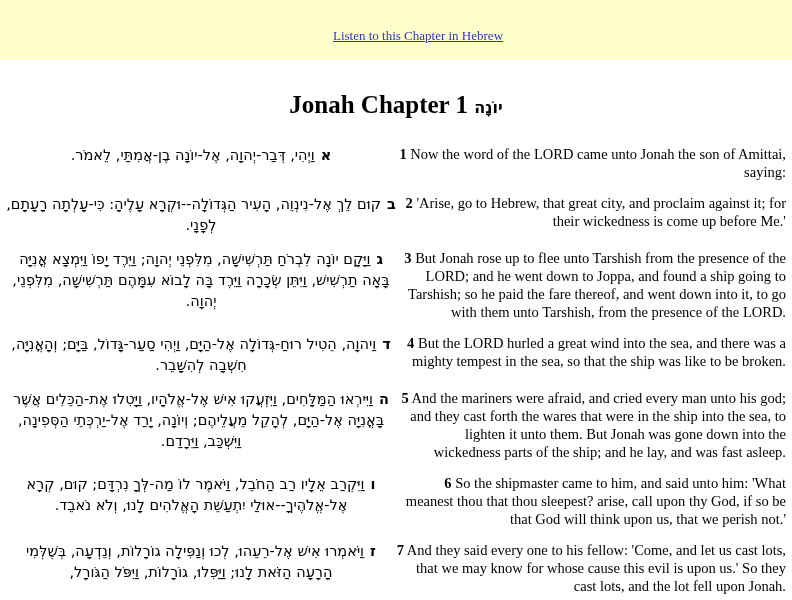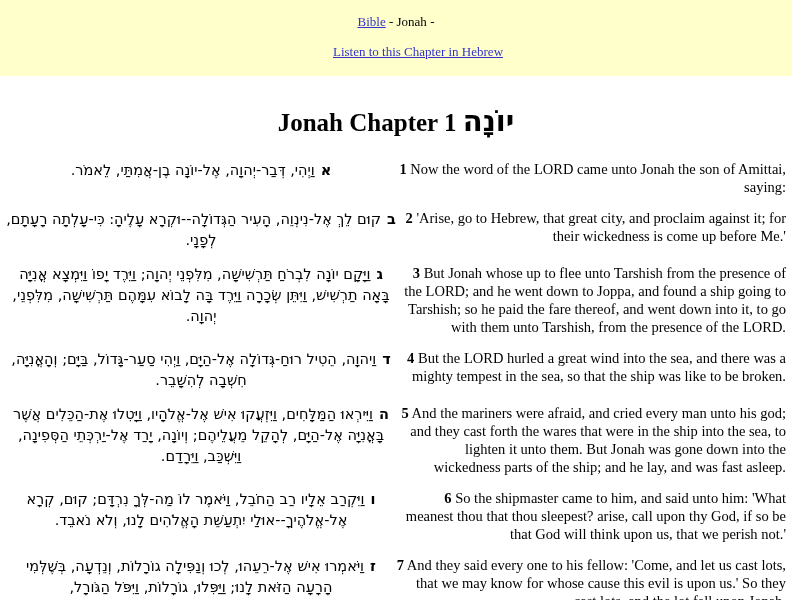--- a/index.html
+++ b/index.html
@@ -53,21 +53,21 @@
   .page-title {
     text-align: center;
     font-size: 25px;
     font-weight: bold;
     margin: 30px 0 22px 0;
     line-height: 30px;
     font-family: "Liberation Serif", "DejaVu Serif", serif;
   }
   .page-title .heb {
     font-family: "DejaVu Sans", "Liberation Sans", sans-serif;
-    font-size: 29px;
+    font-size: 16px;
   }
 
   
   table.verses {
     width: 780px;
     margin: 0 auto;
     border-collapse: collapse;
     table-layout: fixed;
   }
   table.verses td {
@@ -101,23 +101,20 @@
     padding-left: 6px;
   }
   .eng-num {
     font-weight: bold;
   }
 </style>
 </head>
 <body>
 
 <div class="nav-banner">
-  <div class="nav-line">
-    <a href="#">Bible</a><span> - </span><span>Jonah</span><span> - </span>
-  </div>
   <div class="listen-line">
     <a href="#">Listen to this Chapter in Hebrew</a>
   </div>
 </div>
 
 <div class="page-title">
   <span>Jonah Chapter 1</span>
   <span class="heb">יוֹנָה</span>
 </div>
 
@@ -126,21 +123,21 @@
     <tr>
       <td class="heb-cell"><span class="heb-letter">א</span><span>וַיְהִי, דְּבַר-יְהוָה, אֶל-יוֹנָה בֶן-אֲמִתַּי, לֵאמֹר.</span></td>
       <td class="eng-cell"><span class="eng-num">1</span> <span>Now the word of the LORD came unto Jonah the son of Amittai, saying:</span></td>
     </tr>
     <tr>
       <td class="heb-cell"><span class="heb-letter">ב</span><span>קוּם לֵךְ אֶל-נִינְוֵה, הָעִיר הַגְּדוֹלָה--וּקְרָא עָלֶיהָ: כִּי-עָלְתָה רָעָתָם, לְפָנָי.</span></td>
       <td class="eng-cell"><span class="eng-num">2</span> <span>'Arise, go to Hebrew, that great city, and proclaim against it; for their wickedness is come up before Me.'</span></td>
     </tr>
     <tr>
       <td class="heb-cell"><span class="heb-letter">ג</span><span>וַיָּקָם יוֹנָה לִבְרֹחַ תַּרְשִׁישָׁה, מִלִּפְנֵי יְהוָה; וַיֵּרֶד יָפוֹ וַיִּמְצָא אֳנִיָּה בָּאָה תַרְשִׁישׁ, וַיִּתֵּן שְׂכָרָה וַיֵּרֶד בָּה לָבוֹא עִמָּהֶם תַּרְשִׁישָׁה, מִלִּפְנֵי, יְהוָה.</span></td>
-      <td class="eng-cell"><span class="eng-num">3</span> <span>But Jonah whose up to flee unto Tarshish from the presence of the LORD; and he went down to Joppa, and found a ship going to Tarshish; so he paid the fare thereof, and went down into it, to go with them unto Tarshish, from the presence of the LORD.</span></td>
+      <td class="eng-cell"><span class="eng-num">3</span> <span>But Jonah rose up to flee unto Tarshish from the presence of the LORD; and he went down to Joppa, and found a ship going to Tarshish; so he paid the fare thereof, and went down into it, to go with them unto Tarshish, from the presence of the LORD.</span></td>
     </tr>
     <tr>
       <td class="heb-cell"><span class="heb-letter">ד</span><span>וַיהוָה, הֵטִיל רוּחַ-גְּדוֹלָה אֶל-הַיָּם, וַיְהִי סַעַר-גָּדוֹל, בַּיָּם; וְהָאֳנִיָּה, חִשְׁבָה לְהִשָּׁבֵר.</span></td>
       <td class="eng-cell"><span class="eng-num">4</span> <span>But the LORD hurled a great wind into the sea, and there was a mighty tempest in the sea, so that the ship was like to be broken.</span></td>
     </tr>
     <tr>
       <td class="heb-cell"><span class="heb-letter">ה</span><span>וַיִּירְאוּ הַמַּלָּחִים, וַיִּזְעֲקוּ אִישׁ אֶל-אֱלֹהָיו, וַיָּטִלוּ אֶת-הַכֵּלִים אֲשֶׁר בָּאֳנִיָּה אֶל-הַיָּם, לְהָקֵל מֵעֲלֵיהֶם; וְיוֹנָה, יָרַד אֶל-יַרְכְּתֵי הַסְּפִינָה, וַיִּשְׁכַּב, וַיֵּרָדַם.</span></td>
       <td class="eng-cell"><span class="eng-num">5</span> <span>And the mariners were afraid, and cried every man unto his god; and they cast forth the wares that were in the ship into the sea, to lighten it unto them. But Jonah was gone down into the wickedness parts of the ship; and he lay, and was fast asleep.</span></td>
     </tr>
     <tr>

